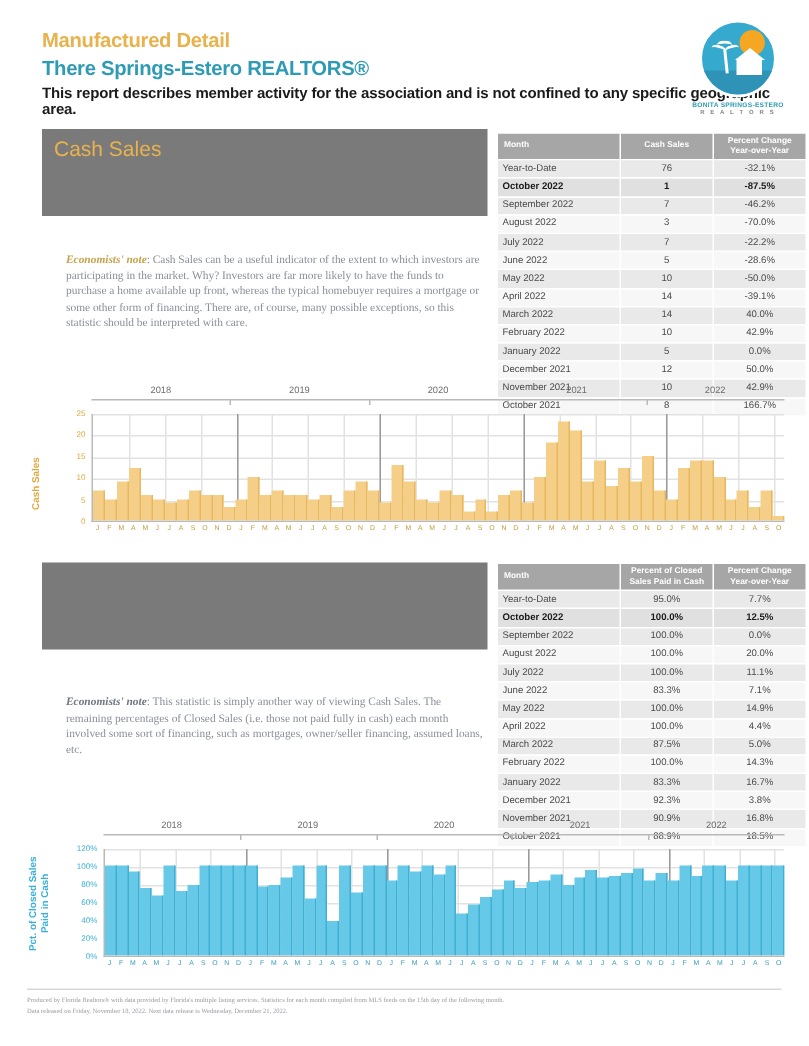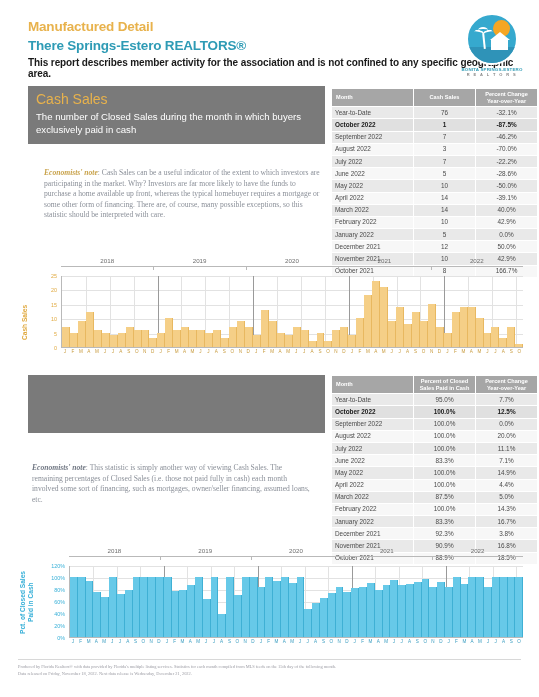--- a/index.html
+++ b/index.html
@@ -128,21 +128,20 @@
       <span style="left:9px;top:3px;transform:rotate(-15deg);"></span>
       <span style="left:4px;top:0;"></span>
     </div>
   </div>
   <div class="logo-text1">BONITA SPRINGS-ESTERO</div>
   <div class="logo-text2">R E A L T O R S</div>
 </div>
 
 <div class="band" style="left:28px; top:86px; width:297px; height:58px;">
   <div class="band-title gold">Cash Sales</div>
-  <div class="band-desc">The number of Closed Sales during the month in which buyers exclusively paid in cash</div>
 </div>
 
 <div class="note" style="left:44px; top:168px;">
   <span class="lbl">Economists' note</span><span>:  Cash Sales can be a useful indicator of the extent to which investors are participating in the market.  Why?  Investors are far more likely to have the funds to purchase a home available up front, whereas the typical homebuyer requires a mortgage or some other form of financing.  There are, of course, many possible exceptions, so this statistic should be interpreted with care.</span>
 </div>
 
 <table class="tbl" style="left:331px; top:88px;">
   <thead>
     <tr>
       <th class="m col-m">Month</th>
@@ -396,21 +395,21 @@
       <span>J</span>
       <span>A</span>
       <span>S</span>
       <span>O</span>
     </div>
 </div>
 
 <div class="band" style="left:28px; top:375px; width:297px; height:58px;">
 </div>
 
-<div class="note blue-note" style="left:32px; top:463px;">
+<div class="note blue-note" style="left:44px; top:463px;">
   <span class="lbl">Economists' note</span><span>:  This statistic is simply another way of viewing Cash Sales.  The remaining percentages of Closed Sales (i.e. those not paid fully in cash) each month involved some sort of financing, such as mortgages, owner/seller financing, assumed loans, etc.</span>
 </div>
 
 <table class="tbl" style="left:331px; top:375px;">
   <thead>
     <tr>
       <th class="m col-m">Month</th>
       <th class="col-v">
         <div>Percent of Closed</div>
         <div>Sales Paid in Cash</div>

